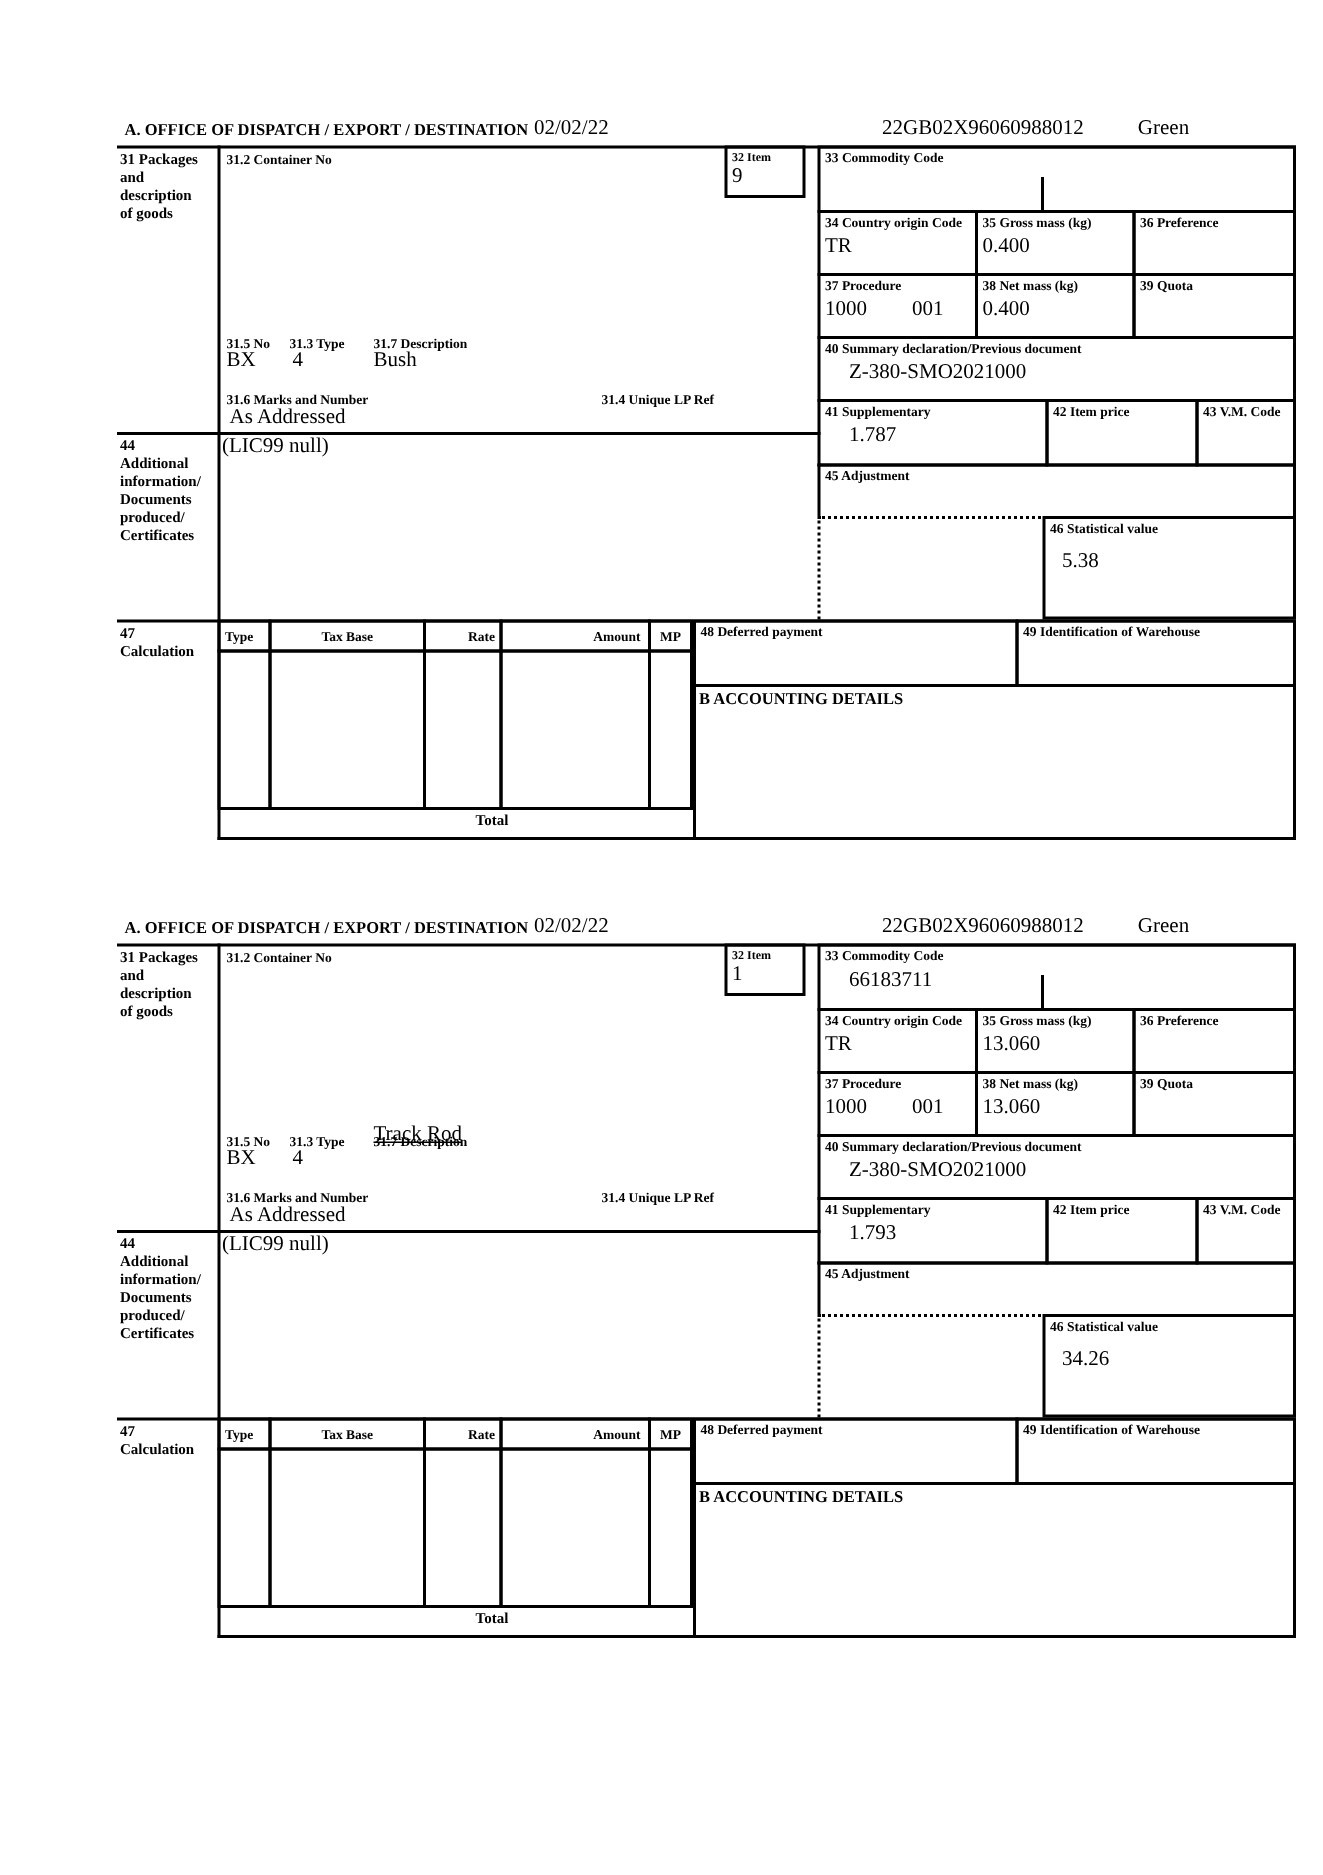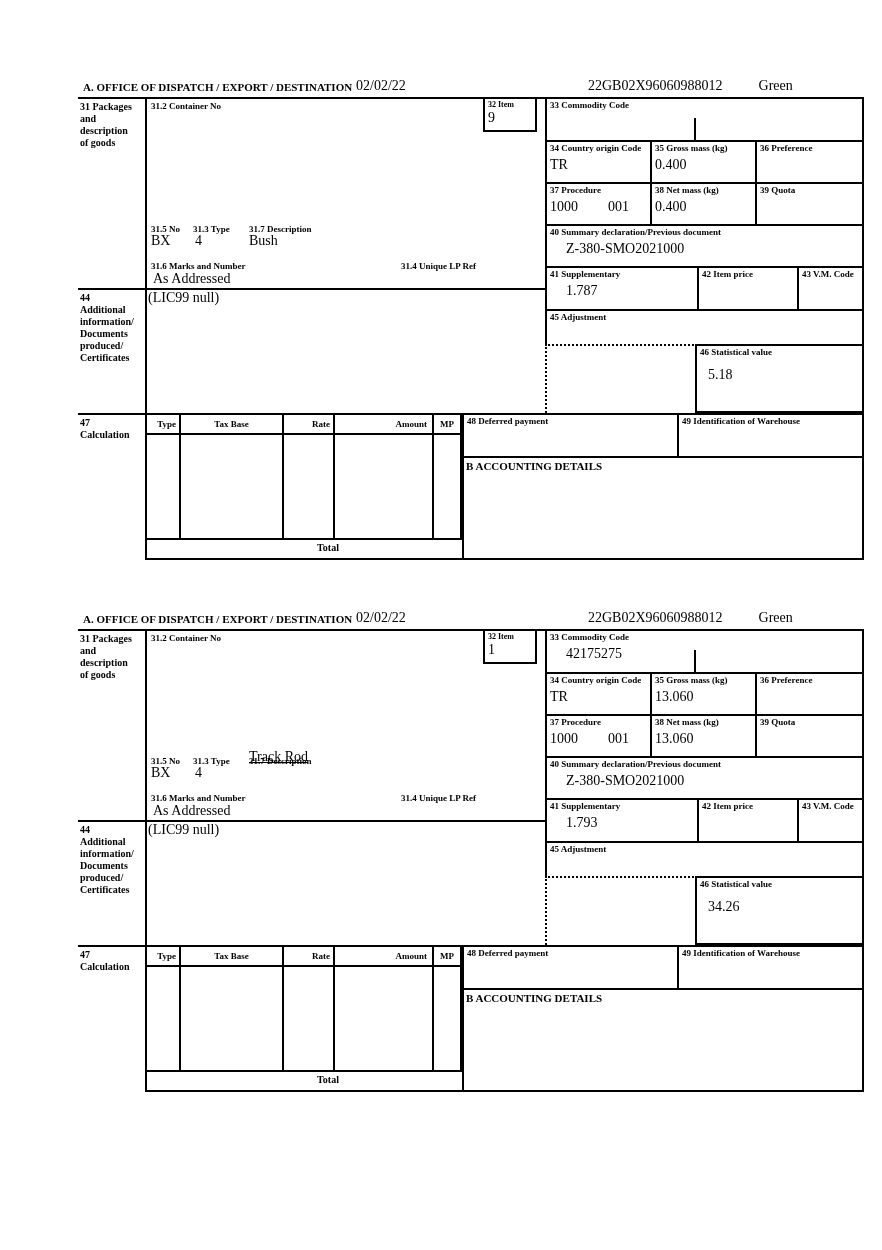--- a/index.html
+++ b/index.html
@@ -15,21 +15,21 @@
   .office{position:absolute;font-size:11px;font-weight:bold;white-space:nowrap;}
   .bigval{position:absolute;font-size:14px;white-space:nowrap;}
   .lblblock{position:absolute;font-size:10px;font-weight:bold;line-height:12px;white-space:nowrap;}
   .slbl{position:absolute;font-size:9px;font-weight:bold;white-space:nowrap;}
   .box{position:absolute;border:2px solid #000;box-sizing:border-box;padding:1px 3px;overflow:hidden;}
   .box .lbl{font-size:9px;font-weight:bold;line-height:11px;white-space:nowrap;}
   .box .val{font-size:14px;line-height:16px;margin-top:3px;white-space:nowrap;}
   .box.noborder-bottom{border-bottom:none;}
   .dottedbox{position:absolute;border-top:2px dotted #000;border-left:2px dotted #000;box-sizing:border-box;}
   .th{position:absolute;border:2px solid #000;box-sizing:border-box;font-size:9px;font-weight:bold;
-      line-height:16px;padding:1px 3px;overflow:hidden;white-space:nowrap;text-align:right;}
+      line-height:16px;padding:1px 3px;overflow:hidden;white-space:nowrap;}
   .cell{position:absolute;border:2px solid #000;box-sizing:border-box;}
   .acclbl{font-size:11px;font-weight:bold;padding:2px 2px;}
   .totallbl{position:absolute;font-size:10px;font-weight:bold;text-align:center;}
   .routing{margin-left:36px;}
   .gap2{margin-left:30px;}
 </style>
 </head>
 <body>
 
   <div class="section sec-0">
@@ -128,21 +128,21 @@
       <div class="lbl">43 V.M. Code</div>
     </div>
 
     <div class="box noborder-bottom" style="left:467px;top:231px;width:319px;height:37px;">
       <div class="lbl">45 Adjustment</div>
     </div>
 
     <div class="dottedbox" style="left:467px;top:266px;width:152px;height:69px;"></div>
     <div class="box" style="left:617px;top:266px;width:169px;height:69px;">
       <div class="lbl">46 Statistical value</div>
-      <div class="val" style="margin-top:9px;padding-left:8px;">5.18</div>
+      <div class="val" style="margin-top:9px;padding-left:8px;">5.38</div>
     </div>
 
     <div class="th" style="left:67px;top:335px;width:36px;height:22px;">Type</div>
     <div class="th" style="left:101px;top:335px;width:105px;height:22px;text-align:center;">Tax Base</div>
     <div class="th" style="left:204px;top:335px;width:53px;height:22px;text-align:right;">Rate</div>
     <div class="th" style="left:255px;top:335px;width:101px;height:22px;text-align:right;padding-right:5px;">Amount</div>
     <div class="th" style="left:354px;top:335px;width:30px;height:22px;text-align:center;">MP</div>
 
     <div class="cell" style="left:67px;top:355px;width:36px;height:107px;"></div>
     <div class="cell" style="left:101px;top:355px;width:105px;height:107px;"></div>
@@ -210,21 +210,21 @@
     <div class="bigval" style="left:171px;top:139px;text-decoration:underline;">Track Rod</div>
 
     <div class="slbl" style="left:73px;top:183px;">31.6 Marks and Number</div>
     <div class="slbl" style="left:323px;top:183px;">31.4 Unique LP Ref</div>
     <div class="bigval" style="left:75px;top:193px;">As Addressed</div>
 
     <div class="bigval" style="left:70px;top:212px;">(LIC99 null)</div>
 
     <div class="box" style="left:467px;top:19px;width:319px;height:45px;">
       <div class="lbl">33 Commodity Code</div>
-      <div class="val" style="padding-left:16px;">42175275</div>
+      <div class="val" style="padding-left:16px;">66183711</div>
     </div>
     <div class="vline" style="left:616px;top:40px;width:2px;height:24px;"></div>
 
     <div class="box" style="left:467px;top:62px;width:107px;height:44px;">
       <div class="lbl">34 Country origin Code</div>
       <div class="val">TR</div>
     </div>
     <div class="box" style="left:572px;top:62px;width:107px;height:44px;">
       <div class="lbl">35 Gross mass (kg)</div>
       <div class="val">13.060</div>

